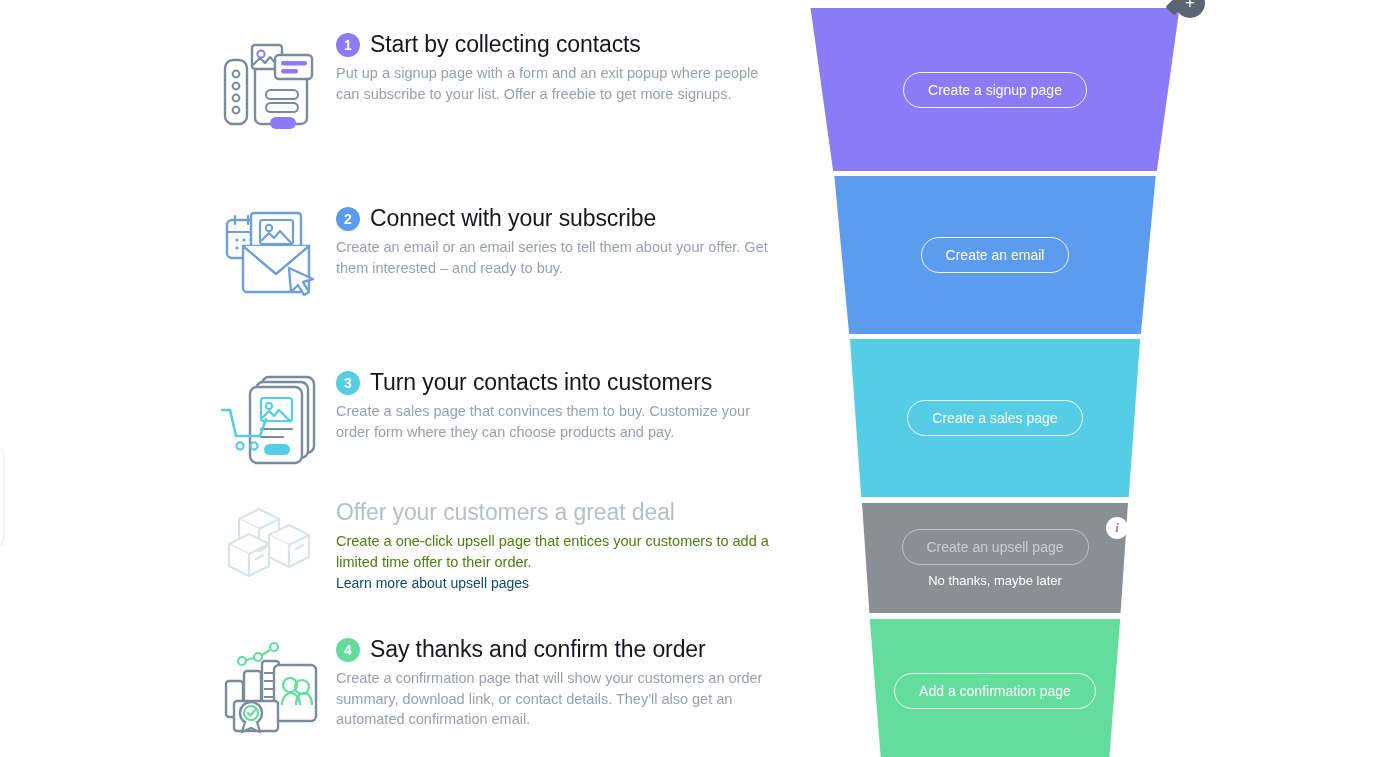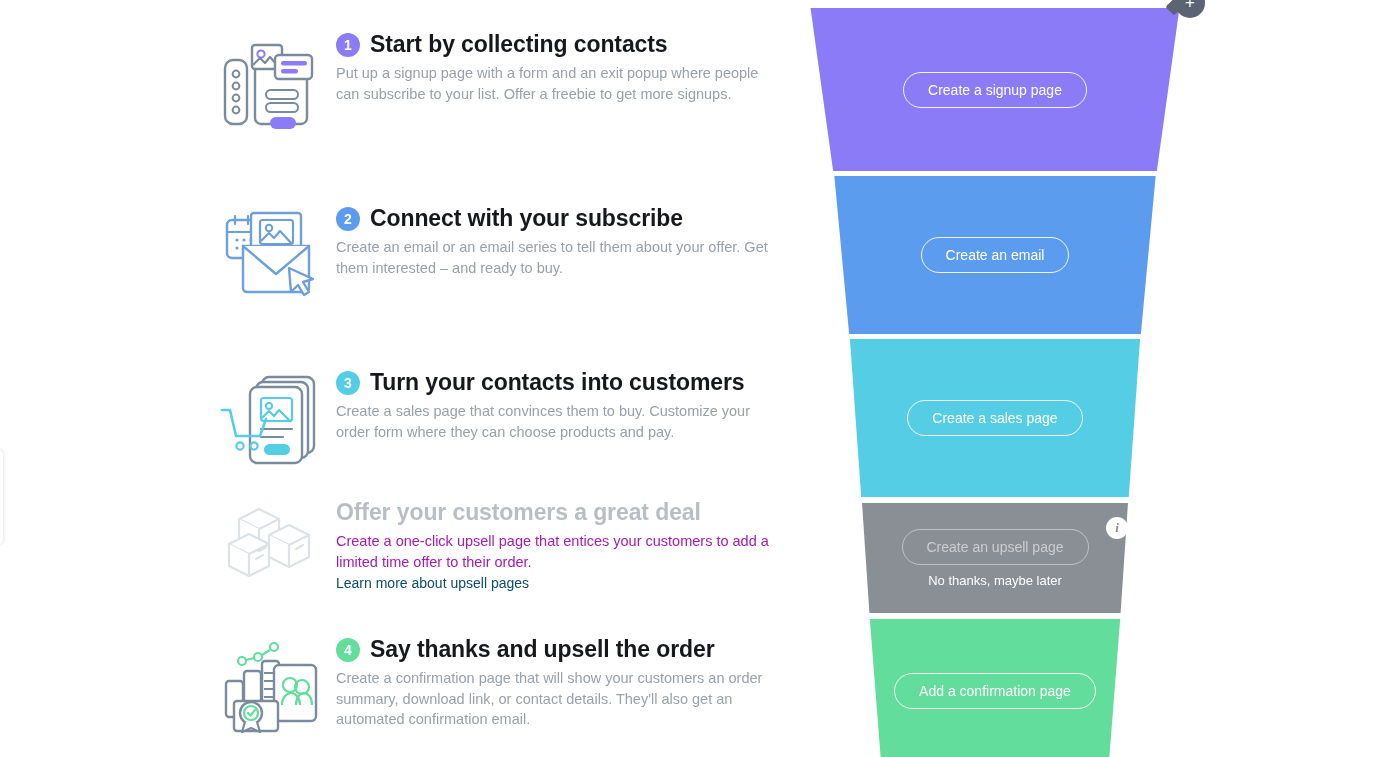--- a/index.html
+++ b/index.html
@@ -58,33 +58,33 @@
     display: flex; align-items: center; justify-content: center;
     line-height: 1;
   }
   .badge.b1 { background: #8B7BF7; }
   .badge.b2 { background: #5C9CEE; }
   .badge.b3 { background: #55CDE4; }
   .badge.b4 { background: #63DD9B; }
   .step-title {
     font-size: 23px;
     color: #16181c;
-    font-weight: bold;
+    font-weight: normal;
     letter-spacing: -0.1px;
     line-height: 1.1;
     text-align: center;
   }
   .step-desc {
     font-size: 14.5px;
     color: #9aa0a8;
     line-height: 1.42;
     max-width: 440px;
   }
   .step.dim .step-title { color: #b9bec5; }
-  .step.dim .step-desc { color: #a21caf; }
+  .step.dim .step-desc { color: #4d7c0f; }
   .learn-link {
     display: inline-block;
     margin-top: 3px;
     font-size: 14px;
     color: #0c4a6e;
     text-decoration: none;
   }
 
   
   #step-1 { top: 32px;  left: 218px; }
@@ -344,21 +344,21 @@
           <rect x="14" y="62" width="44" height="30" rx="3" stroke="#7b8b9e" stroke-width="2.4" fill="#fff"></rect>
           <circle cx="31" cy="74" r="11" stroke="#7b8b9e" stroke-width="2.4" fill="#fff"></circle>
           <circle cx="31" cy="74" r="7" stroke="#63DD9B" stroke-width="2.2" fill="#fff"></circle>
           <path d="M28 74l2.4 2.6L35 71" stroke="#63DD9B" stroke-width="2.2" fill="none" stroke-linecap="round" stroke-linejoin="round"></path>
           <path d="M25 83l-3 10 9-4 9 4-3-10" stroke="#7b8b9e" stroke-width="2.2" fill="#fff" stroke-linejoin="round"></path>
         </svg>
       </div>
       <div class="step-body">
         <div class="step-head">
           <div class="badge b4">4</div>
-          <div class="step-title">Say thanks and upsell the order</div>
+          <div class="step-title">Say thanks and confirm the order</div>
         </div>
         <div class="step-desc">Create a confirmation page that will show your customers an order summary, download link, or contact details. They'll also get an automated confirmation email.</div>
       </div>
     </div>
   </div>
 
   <div class="funnel">
 
     <div class="seg" id="seg-signup">
       <div class="seg-shape"></div>

